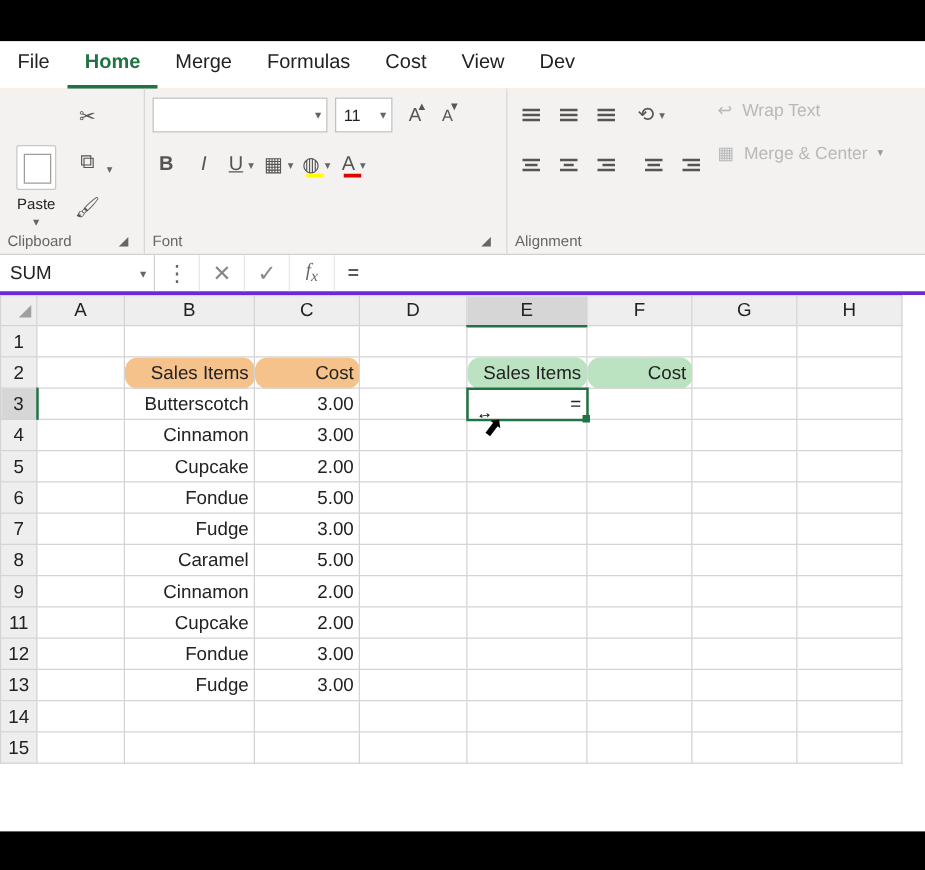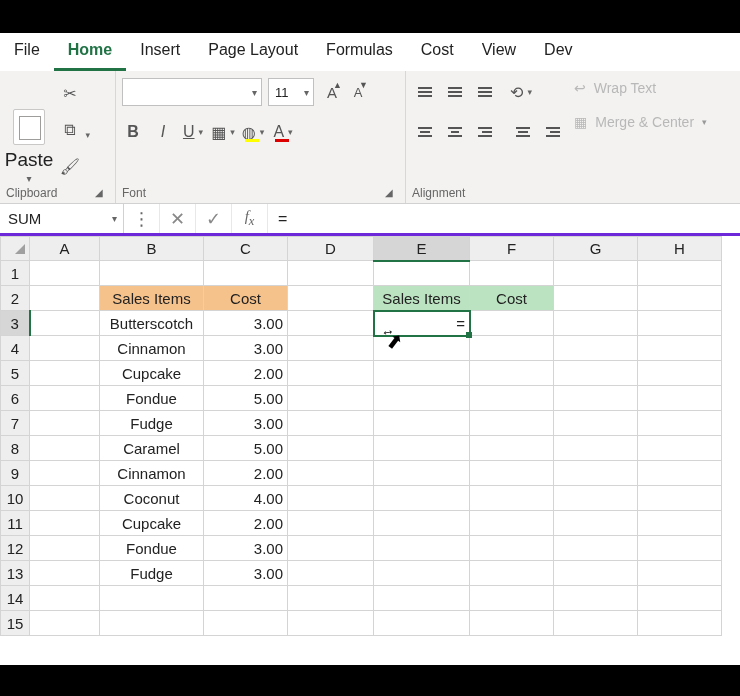--- a/index.html
+++ b/index.html
@@ -92,21 +92,21 @@
   }
   .paste-icon::before {
     content: "";
     position: absolute;
     top: 6px; left: 5px;
     width: 20px; height: 22px;
     background: #fff;
     border: 1px solid #9e9d9c;
   }
   .paste-label {
-    font-size: 19px;
+    font-size: 12px;
     margin-top: 4px;
   }
   .paste-drop { font-size: 10px; color: #666; margin-top: 2px; }
   .clip-right {
     display: flex;
     flex-direction: column;
     justify-content: space-between;
     padding: 4px 2px 4px 6px;
   }
   .small-btn {
@@ -285,21 +285,21 @@
   }
   .corner::after {
     content:"";
     display:block;
     width:0;height:0;
     border-left:10px solid transparent;
     border-bottom:10px solid #a0a0a0;
     margin-left:10px;
   }
   
-  .txt-left { text-align:center; }
+  .txt-left { text-align:right;border-radius:10px; }
   .txt-right { text-align:right; }
   
   .hd-orange { background:#f6c28b !important; }
   .hd-green  { background:#bce3c1 !important; }
   
   td.editing {
     outline: 2px solid #217346;
     outline-offset: -1px;
     position: relative;
     text-align: right;
@@ -335,22 +335,21 @@
   .disabled { color:#b8b8b8; }
 </style>
 </head>
 <body>
 
 <div class="app">
 
   <div class="tabs">
     <div class="tab">File</div>
     <div class="tab active">Home</div>
-    <div class="tab">Insert</div>
-    <div class="tab">Page Layout</div>
+    <div class="tab">Merge</div>
     <div class="tab">Formulas</div>
     <div class="tab">Cost</div>
     <div class="tab">View</div>
     <div class="tab">Dev</div>
   </div>
 
   <div class="ribbon">
 
     <div class="group" style="width:116px">
       <div class="group-main">
@@ -602,31 +601,20 @@
             <td></td>
             <td class="txt-left">Cinnamon</td>
             <td class="txt-right">2.00</td>
             <td></td>
             <td></td>
             <td></td>
             <td></td>
             <td></td>
           </tr>
           <tr>
-            <th class="rowhead">10</th>
-            <td></td>
-            <td class="txt-left">Coconut</td>
-            <td class="txt-right">4.00</td>
-            <td></td>
-            <td></td>
-            <td></td>
-            <td></td>
-            <td></td>
-          </tr>
-          <tr>
             <th class="rowhead">11</th>
             <td></td>
             <td class="txt-left">Cupcake</td>
             <td class="txt-right">2.00</td>
             <td></td>
             <td></td>
             <td></td>
             <td></td>
             <td></td>
           </tr>

